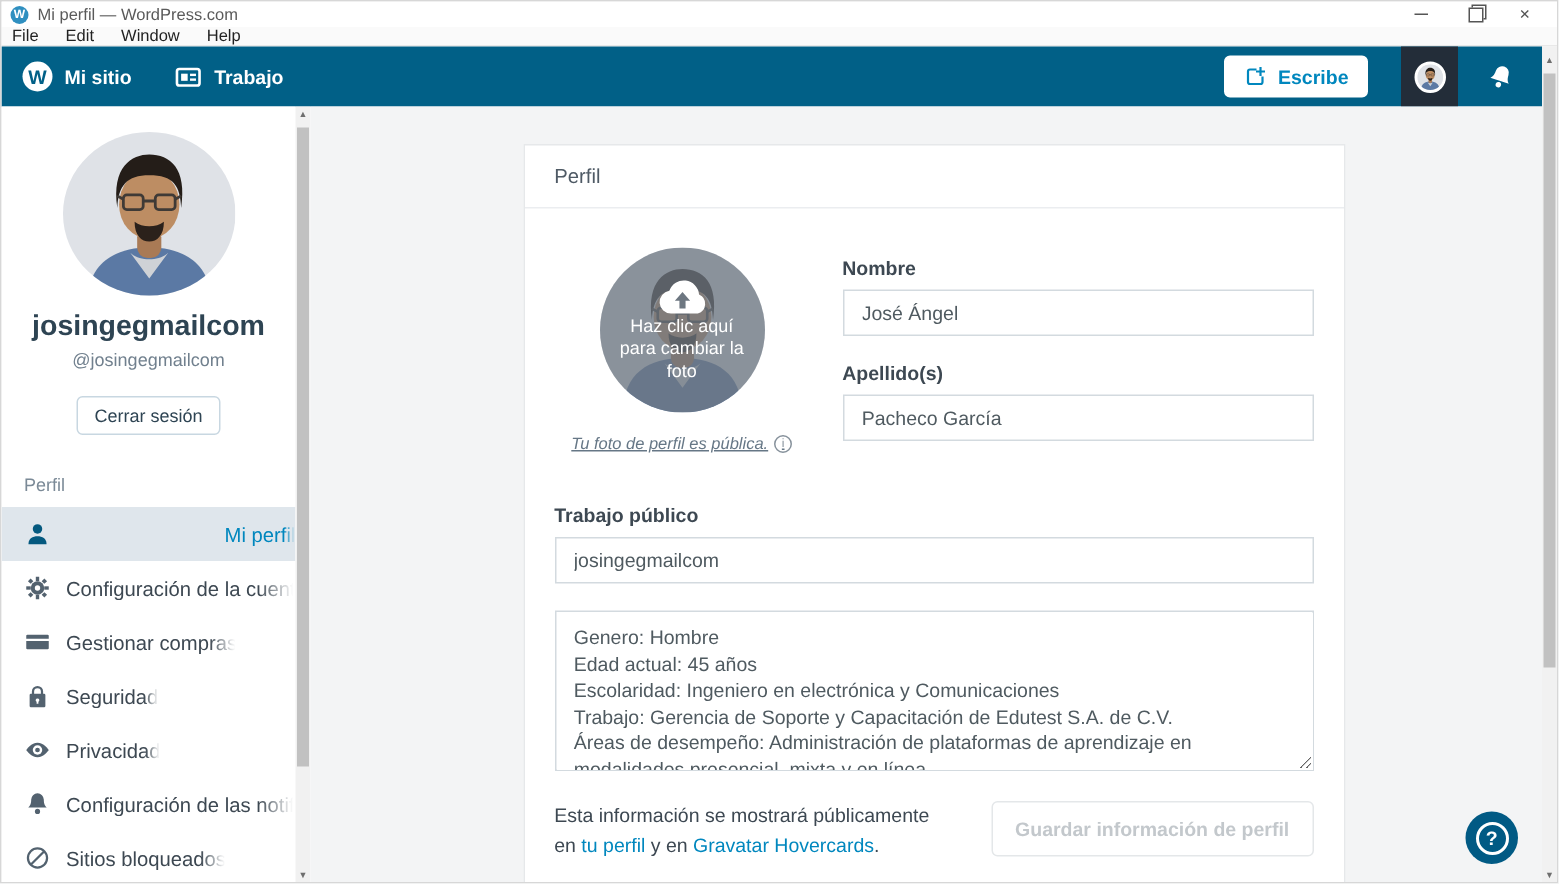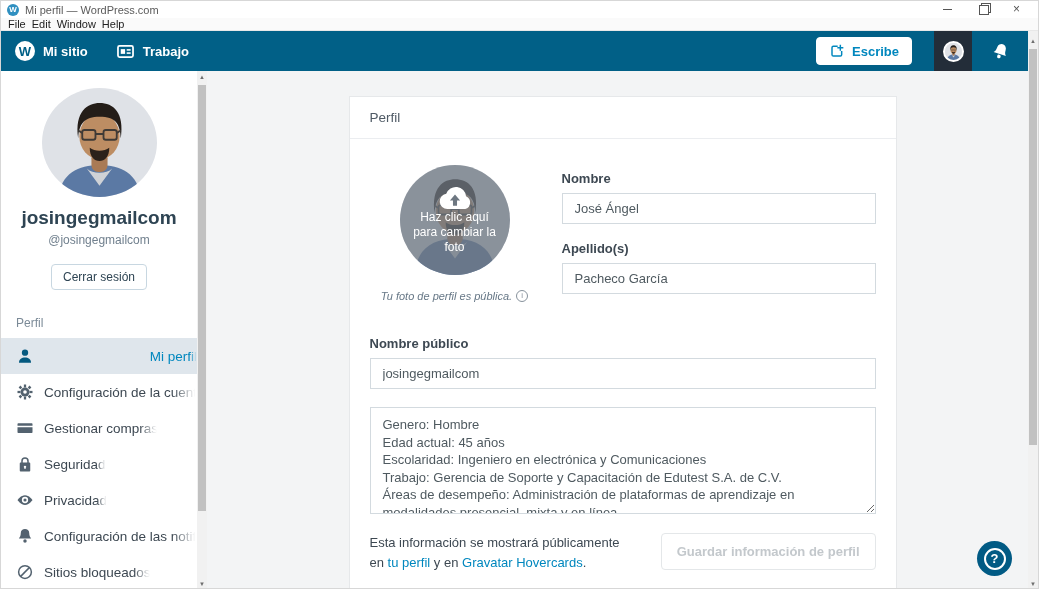--- a/index.html
+++ b/index.html
@@ -8,21 +8,21 @@
 
   
   .titlebar { height:17px; display:flex; align-items:center; padding:0 6px; background:#fff; font-size:11px; color:#5a5a5a; }
   .titlebar .app-ico { width:12px; height:12px; border-radius:50%; background:#2f8fc0; color:#fff; font-size:8px; font-weight:700; display:flex; align-items:center; justify-content:center; margin-right:6px; }
   .win-controls { margin-left:auto; display:flex; align-items:center; gap:24px; padding-right:8px; color:#555; }
   .wc { width:11px; height:9px; position:relative; cursor:default; }
   .wc-min:after { content:""; position:absolute; left:0; right:2px; top:4px; border-top:1px solid #555; }
   .wc-max:after { content:""; position:absolute; left:1px; top:0; width:8px; height:8px; border:1px solid #555; background:#fff; }
   .wc-max:before { content:""; position:absolute; left:3px; top:-2px; width:8px; height:8px; border:1px solid #555; }
   .wc-close { font-size:12px; line-height:9px; color:#555; }
-  .menubar { height:13px; display:flex; align-items:center; gap:6px; padding:0 7px; font-size:11px; color:#222; background:#fafafa; border-bottom:1px solid #e8e8e8; }
+  .menubar { height:13px; display:flex; align-items:center; gap:18px; padding:0 7px; font-size:11px; color:#222; background:#fafafa; border-bottom:1px solid #e8e8e8; }
   .menubar span { cursor:default; }
 
   
   .masterbar { height:40px; margin-right:10px; background:#016087; display:flex; align-items:stretch; color:#fff; }
   .mb-item { display:flex; align-items:center; gap:8px; padding:0 14px; font-size:13px; font-weight:600; cursor:pointer; }
   .wp-logo { width:20px; height:20px; border-radius:50%; background:#fff; color:#016087; font-weight:700; font-size:13px; display:flex; align-items:center; justify-content:center; }
   .mb-right { margin-left:auto; display:flex; align-items:stretch; }
   .btn-write { align-self:center; margin-right:22px; background:#fff; color:#0087be; border:1px solid #fff; border-radius:4px; height:28px; padding:0 12px; font-size:13px; font-weight:600; display:flex; align-items:center; gap:7px; cursor:pointer; }
   .mb-me { width:38px; background:#232d39; display:flex; align-items:center; justify-content:center; cursor:pointer; }
   .mb-me .ava { width:21px; height:21px; border-radius:50%; border:2px solid #fff; overflow:hidden; background:#dfe2e7; }
@@ -55,21 +55,21 @@
 
   
   .main { flex:1; background:#f3f4f5; overflow:hidden; position:relative; }
   .card { width:548px; margin:25px auto 0; background:#fff; border:1px solid #e6e8ea; }
   .card-header { padding:13px 20px; font-size:13.5px; color:#4f5a65; border-bottom:1px solid #ebedf0; }
   .card-body { padding:20px; }
   .row-top { display:flex; margin-bottom:34px; }
   .ava-col { width:170px; flex:none; text-align:center; }
   .ava-upload { position:relative; width:110px; height:110px; margin:6px auto 0; border-radius:50%; overflow:hidden; cursor:pointer; }
   .ava-upload .overlay { position:absolute; inset:0; background:rgba(109,119,129,.75); display:flex; flex-direction:column; align-items:center; justify-content:center; color:#fff; font-size:12px; line-height:1.25; padding:0 12px; text-align:center; }
-  .ava-note { margin-top:15px; font-size:11px; font-style:italic; color:#667786; display:flex; align-items:center; justify-content:center; gap:4px; }
+  .ava-note { margin-top:15px; font-size:11px; font-style:italic; color:#667786; display:flex; align-items:center; justify-content:center; gap:4px;text-decoration:underline; }
   .info-ico { font-style:normal; width:12px; height:12px; border:1px solid #87929c; border-radius:50%; font-size:8px; line-height:10px; color:#87929c; display:inline-block; }
   .fields-col { flex:1; margin-left:22px;margin-top:12px; }
   .f-label { display:block; font-size:13px; font-weight:700; color:#3d4852; margin-bottom:7px; }
   .f-input { width:100%; height:31px; border:1px solid #d3dadf; border-radius:0; padding:0 12px; font-size:13px; color:#4f5a60; font-family:"Liberation Sans",sans-serif; background:#fff; }
   .gap { height:17px; }
   .f-block { margin-bottom:18px; }
   .f-textarea { width:100%; height:107px; border:1px solid #d3dadf; padding:8px 12px; font-size:13px; line-height:1.35; color:#4f5a60; font-family:"Liberation Sans",sans-serif; resize:vertical; }
   .card-footer { display:flex; margin-top:15px; align-items:flex-start; }
   .footer-note { flex:1; font-size:13px; color:#3d4852; line-height:1.5; padding-right:40px; }
   .footer-note a { color:#0087be; text-decoration:none; cursor:pointer; }
@@ -273,21 +273,21 @@
               <div class="fields-col">
                 <label class="f-label">Nombre</label>
                 <input class="f-input" type="text" value="José Ángel" style="">
                 <div class="gap"></div>
                 <label class="f-label">Apellido(s)</label>
                 <input class="f-input" type="text" value="Pacheco García" style="">
               </div>
             </div>
 
             <div class="f-block">
-              <label class="f-label">Nombre público</label>
+              <label class="f-label">Trabajo público</label>
               <input class="f-input" type="text" value="josingegmailcom" style="">
             </div>
 
             <div>
               <textarea class="f-textarea" style="">Genero: Hombre
 Edad actual: 45 años
 Escolaridad: Ingeniero en electrónica y Comunicaciones
 Trabajo: Gerencia de Soporte y Capacitación de Edutest S.A. de C.V.
 Áreas de desempeño: Administración de plataformas de aprendizaje en modalidades presencial, mixta y en línea.</textarea>
             </div>

